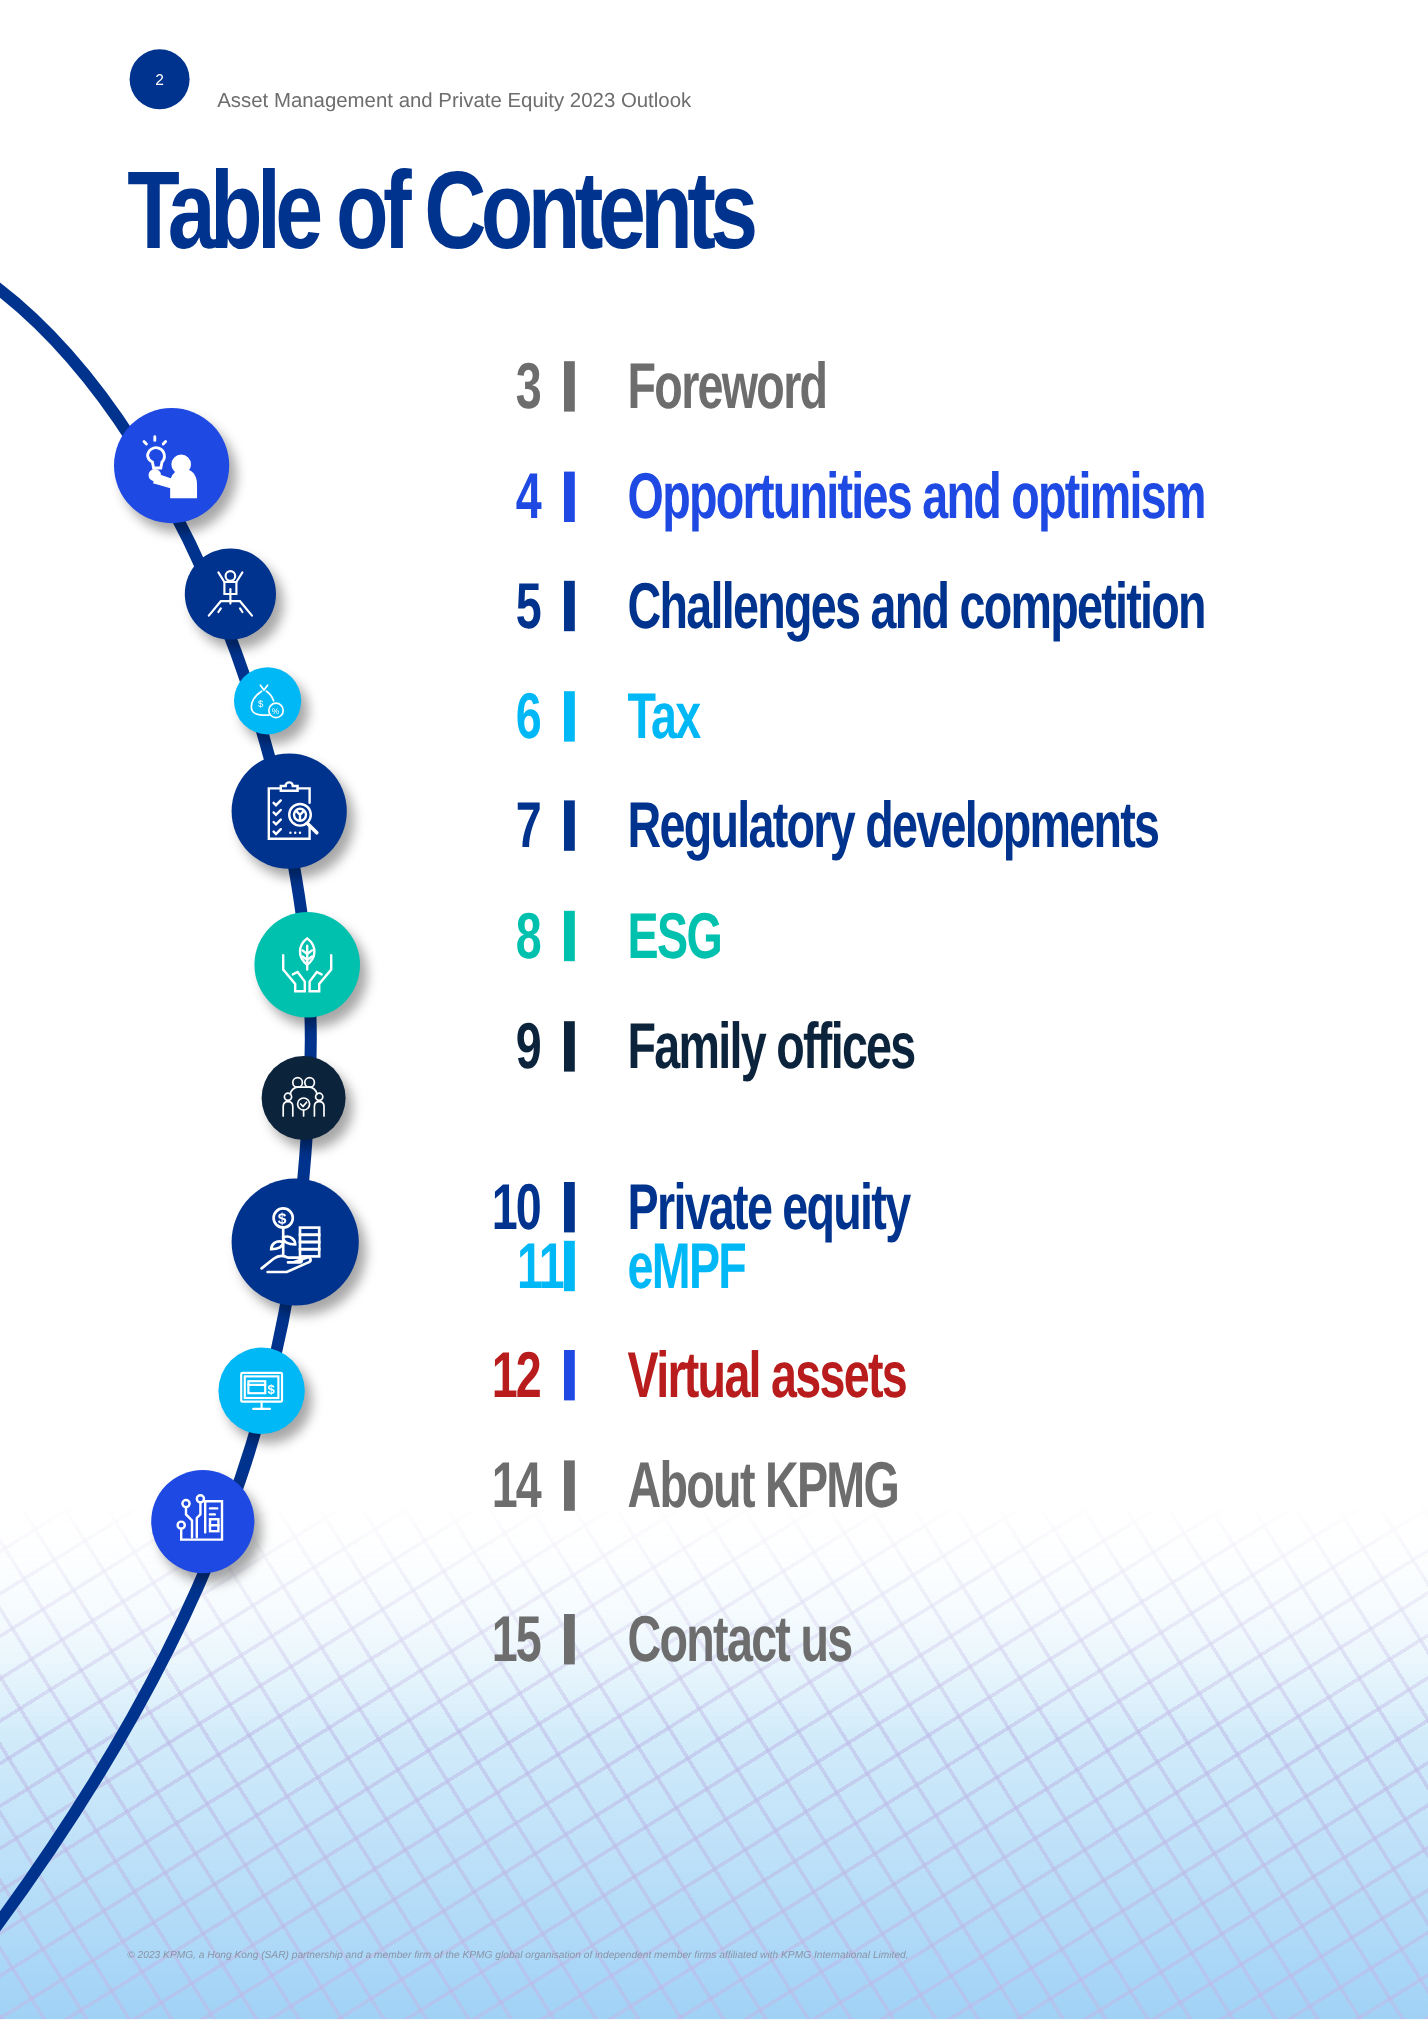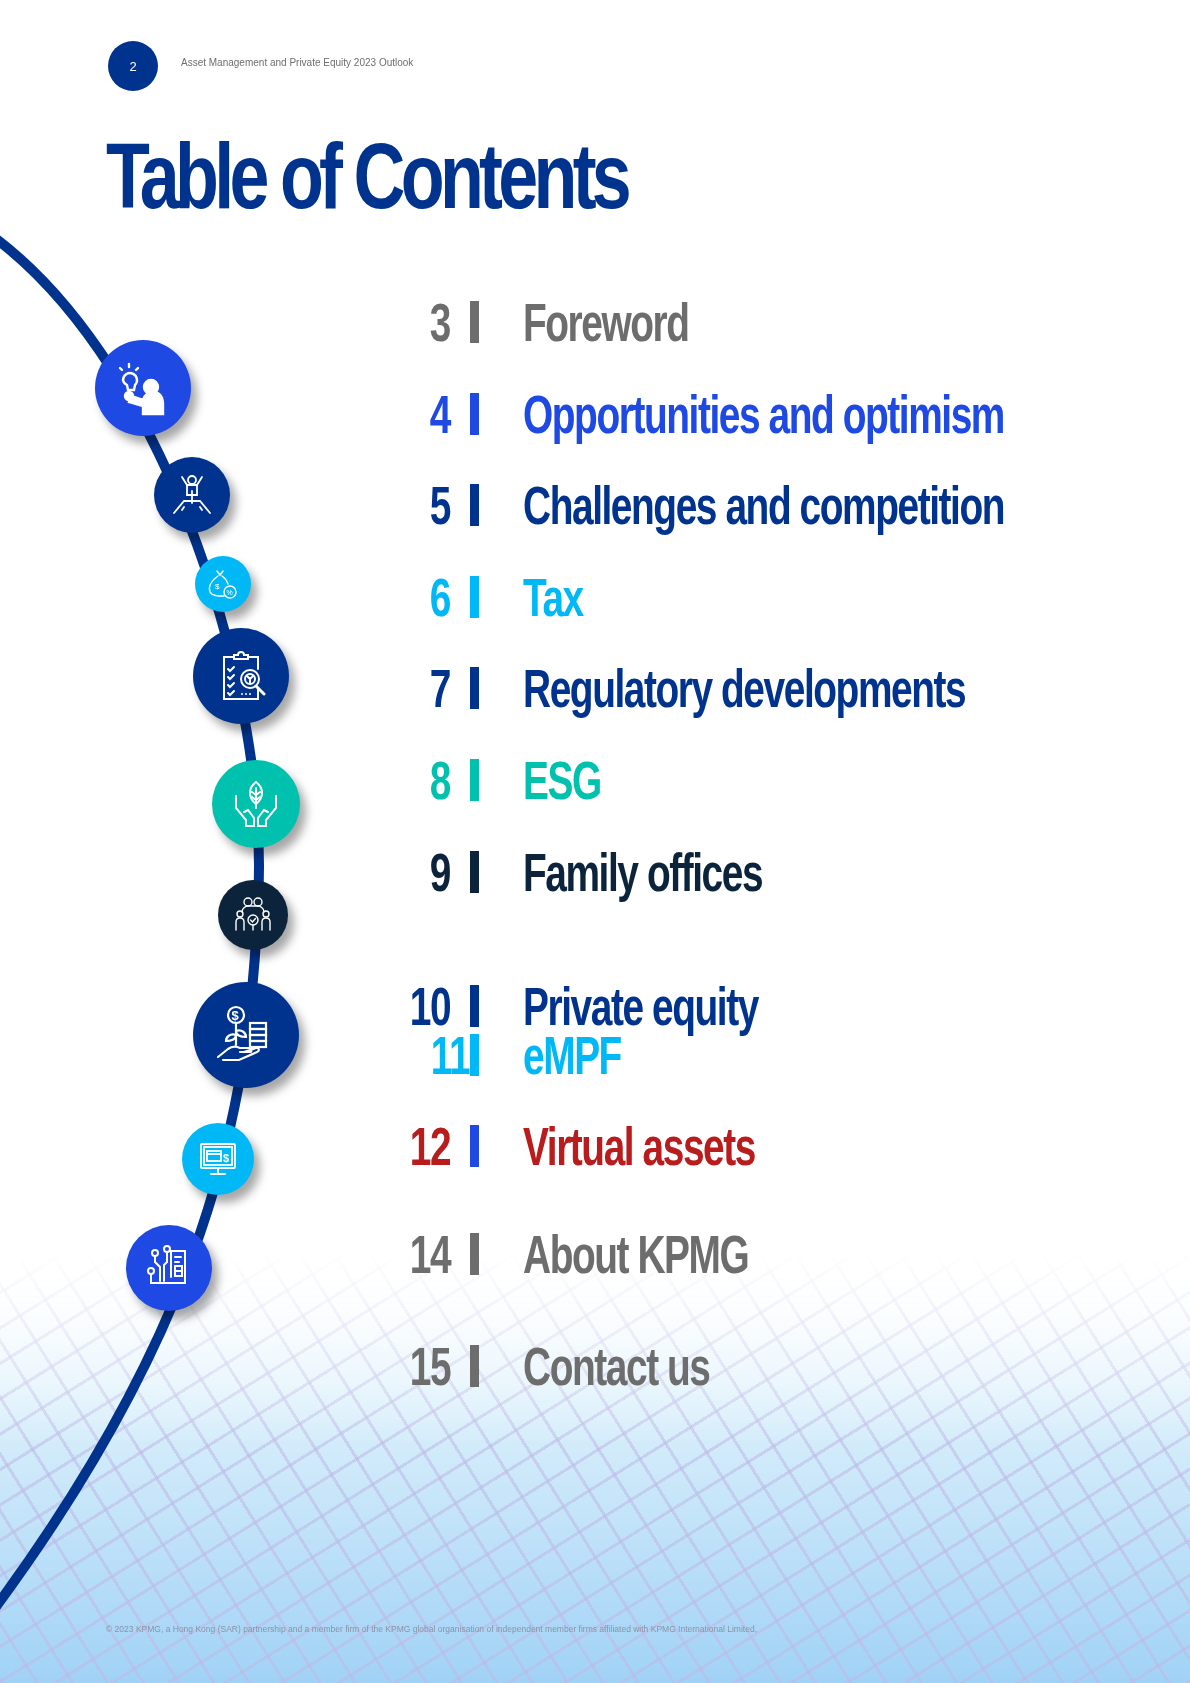--- a/index.html
+++ b/index.html
@@ -16,21 +16,21 @@
       linear-gradient(180deg, rgba(255,255,255,1) 0%, rgba(210,236,250,0.8) 35%, rgba(150,205,245,0.9) 100%);
     -webkit-mask-image: linear-gradient(180deg, transparent 0%, #000 45%);
     mask-image: linear-gradient(180deg, transparent 0%, #000 45%);
   }
   .page-badge {
     position: absolute; left: 108px; top: 41px; width: 50px; height: 50px;
     border-radius: 50%; background: #00338d; color: #fff;
     font-size: 13px; display: flex; align-items: center; justify-content: center;
   }
   .doc-title {
-    position: absolute; left: 181px; top: 57px; font-size: 10px; color: #6d6d6d;
+    position: absolute; left: 181px; top: 74px; font-size: 17px; color: #6d6d6d;
   }
   .main-title {
     position: absolute; left: 106px; top: 130px;
     font-family: "Liberation Sans", sans-serif; font-weight: bold;
     font-size: 92px; color: #00338d; letter-spacing: -6px;
     transform: scaleX(0.78); transform-origin: left top; white-space: nowrap;
     line-height: 1;
   }
   .arc { position: absolute; left: 0; top: 0; }
   .icon-circle {
@@ -51,21 +51,21 @@
   .toc-bar {
     position: absolute; left: 470px; top: 9px; width: 9px; height: 42px;
   }
   .toc-label {
     position: absolute; left: 523px; top: 0;
     font-weight: bold; font-size: 54px; letter-spacing: -2px; line-height: 60px;
     transform: scaleX(0.72); transform-origin: left center; white-space: nowrap;
   }
   .footer {
     position: absolute; left: 106px; top: 1623px; width: 800px;
-    font-size: 8.5px; line-height: 13px; color: #8a93a6;
+    font-size: 8.5px; line-height: 13px; color: #8a93a6; font-style: italic;
   }
 </style>
 </head>
 <body>
 
 <div class="bg-grid"></div>
 
 <div class="page-badge">
   <span>2</span>
 </div>
@@ -242,21 +242,21 @@
   <div class="toc-row" style="top:1025px;color:#00b8f5;padding-left:19px;">
     <span class="toc-num">11</span>
     <span class="toc-bar" style="background:#00b8f5;"></span>
     <span class="toc-label">eMPF</span>
   </div>
   <div class="toc-row" style="top:1116px;color:#b91c1c;">
     <span class="toc-num">12</span>
     <span class="toc-bar" style="background:#1e49e2;"></span>
     <span class="toc-label">Virtual assets</span>
   </div>
-  <div class="toc-row" style="top:1208px;color:#6d6d6d;margin-top:16px;">
+  <div class="toc-row" style="top:1208px;color:#6d6d6d;">
     <span class="toc-num">14</span>
     <span class="toc-bar" style="background:#6d6d6d;"></span>
     <span class="toc-label">About KPMG</span>
   </div>
   <div class="toc-row" style="top:1300px;color:#6d6d6d;margin-top:36px;">
     <span class="toc-num">15</span>
     <span class="toc-bar" style="background:#6d6d6d;"></span>
     <span class="toc-label">Contact us</span>
   </div>
 </div>

